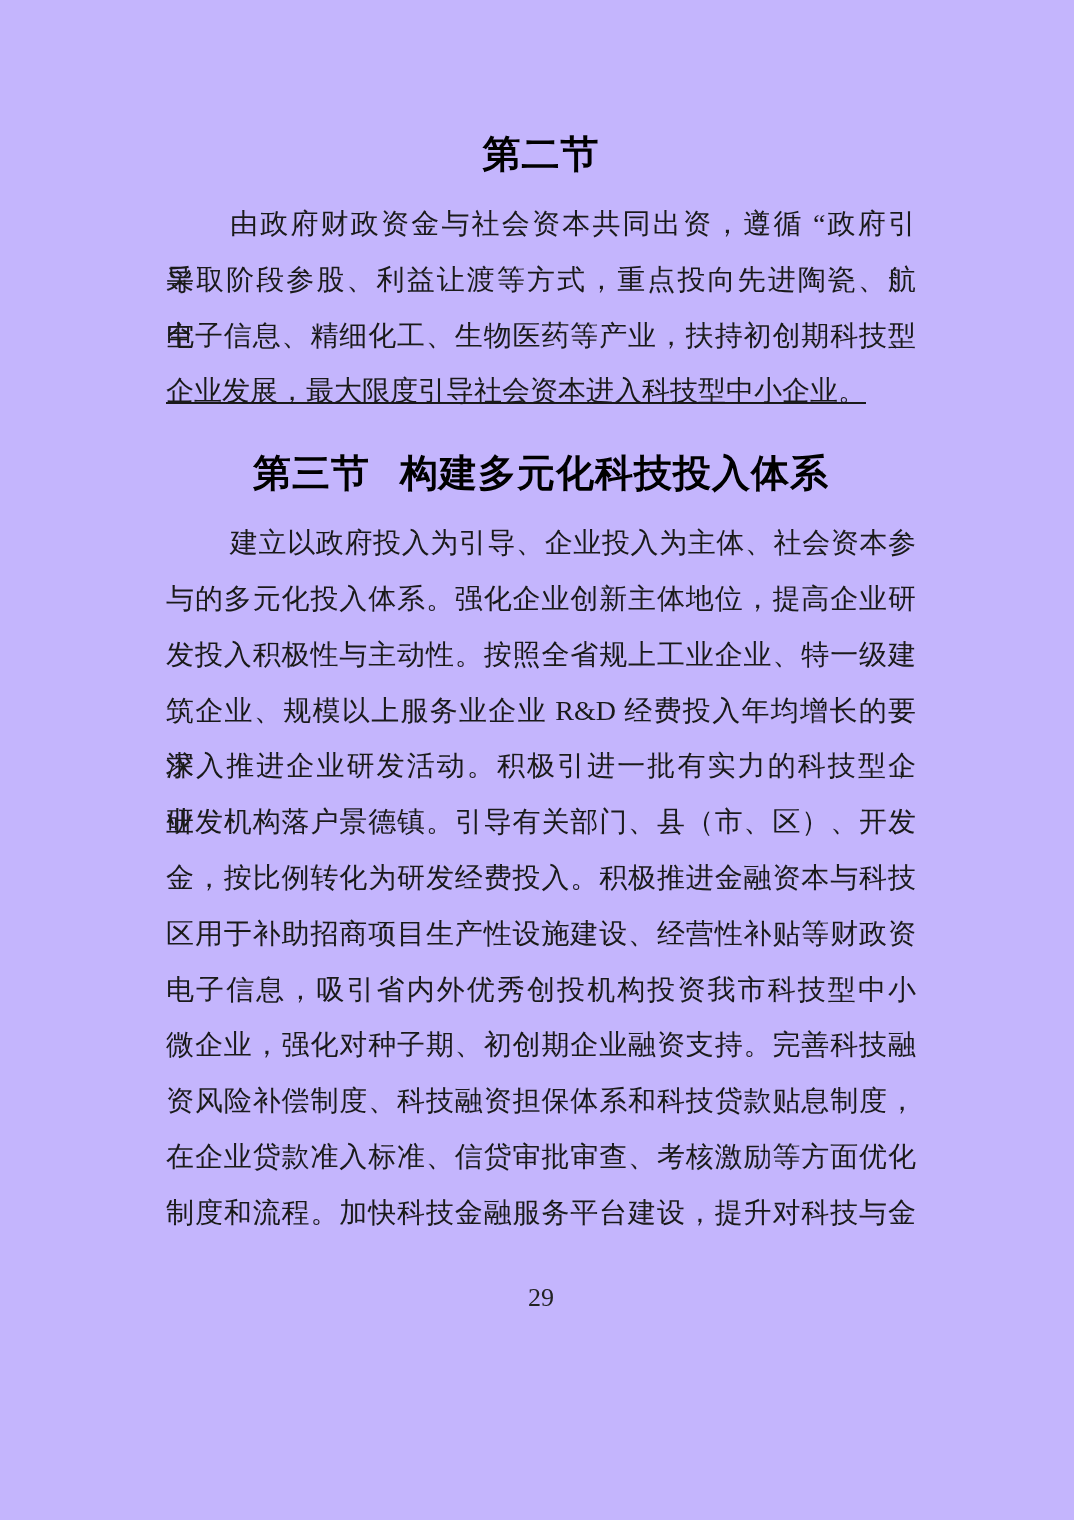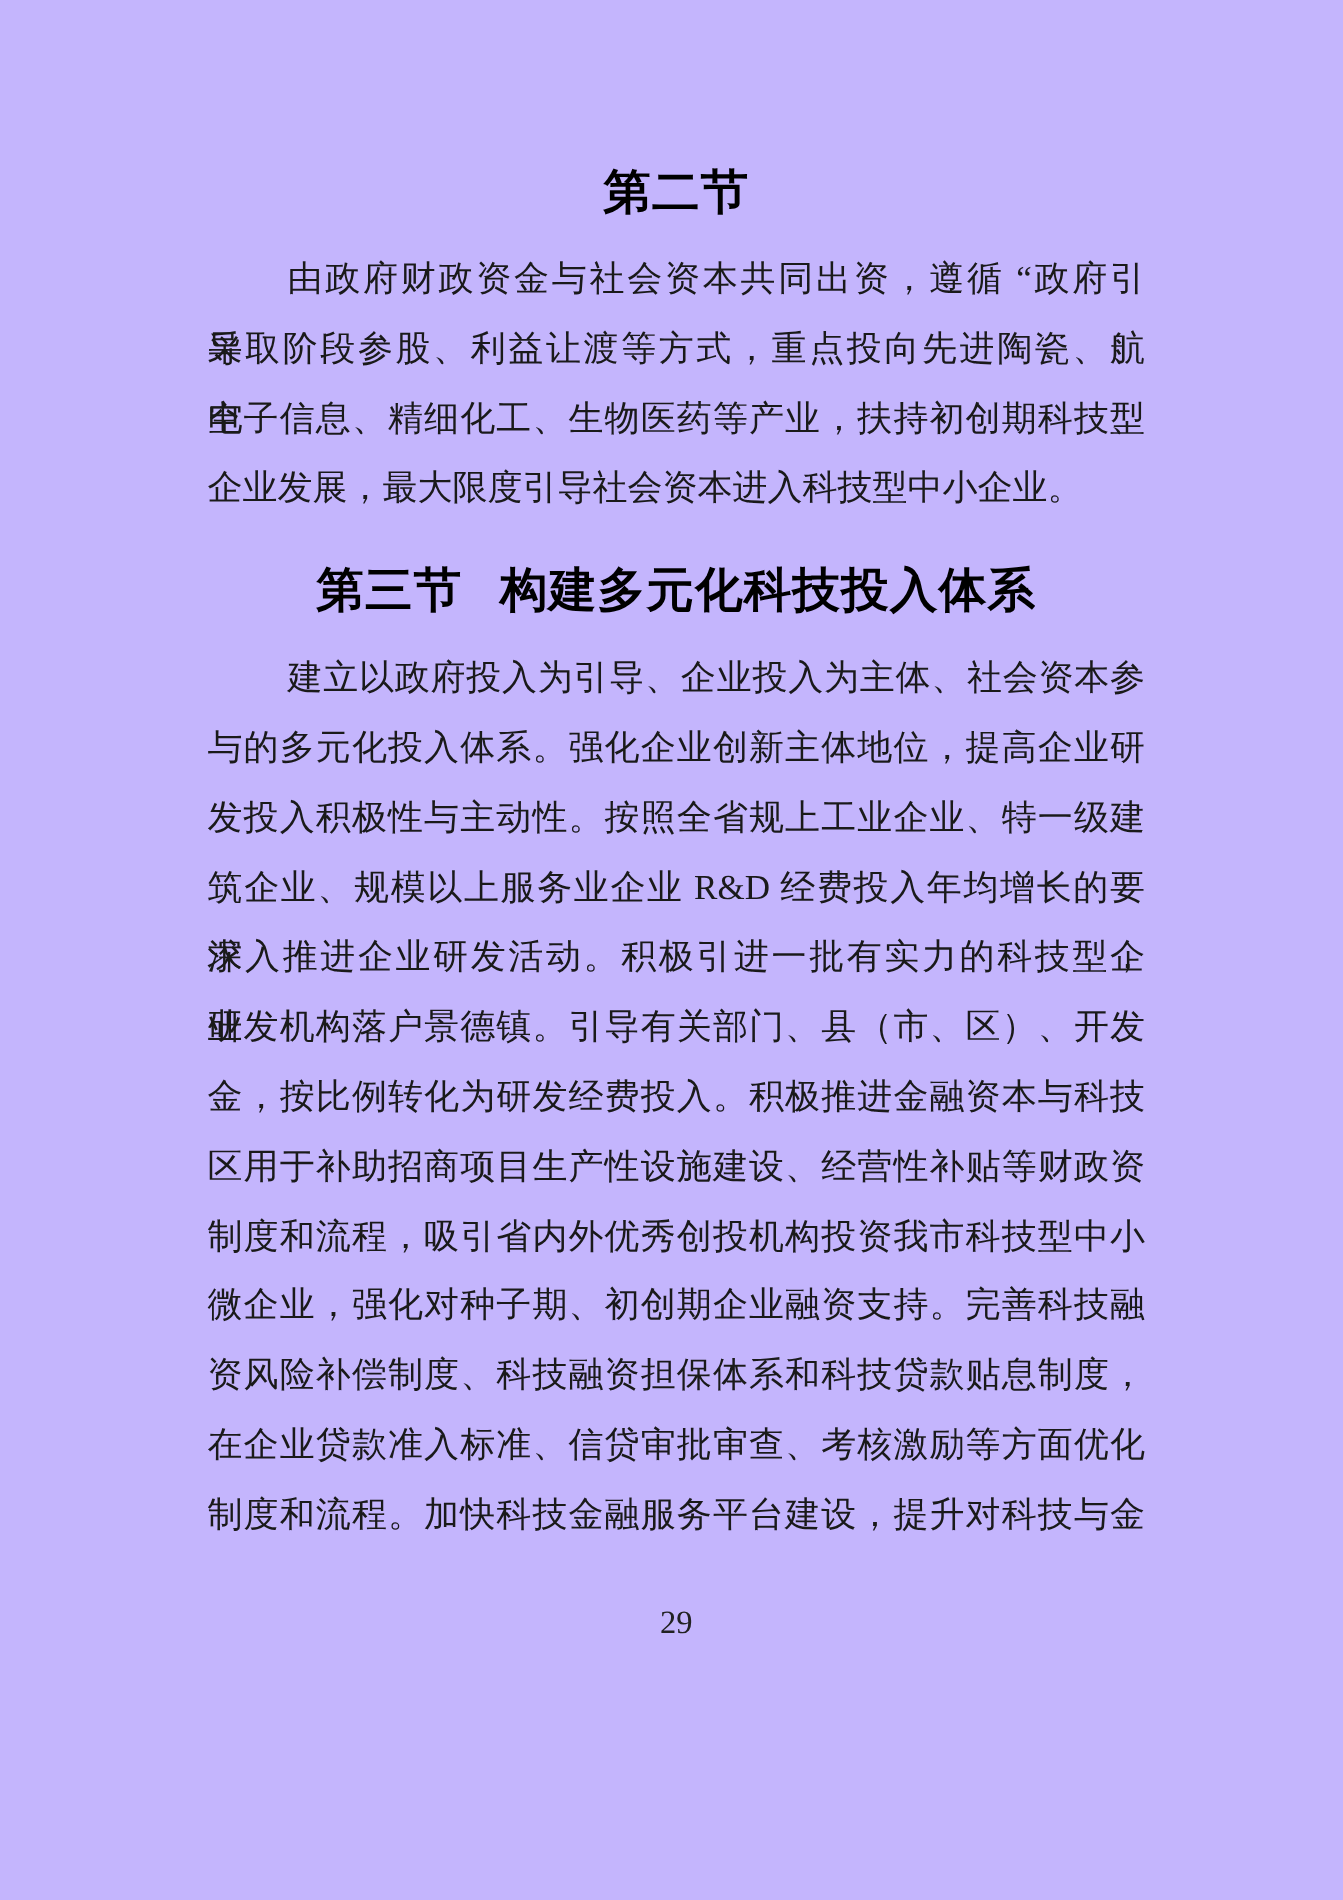--- a/index.html
+++ b/index.html
@@ -43,20 +43,21 @@
     height: 55.8px;
     text-align: justify;
     text-align-last: justify;
     color: #1a1a1a;
   }
   .text-line.indent {
     text-indent: 64px;
   }
   .text-line.para-end {
     text-align-last: left;
+    text-decoration: underline;
   }
   .page-footer {
     margin-top: 44px;
     text-align: center;
     font-size: 26px;
     line-height: 26px;
     color: #222222;
     font-family: "Liberation Serif", "DejaVu Serif", serif;
   }
 </style>
@@ -83,21 +84,21 @@
 
   <div class="paragraph">
     <div class="text-line indent">建立以政府投入为引导、企业投入为主体、社会资本参</div>
     <div class="text-line">与的多元化投入体系。强化企业创新主体地位，提高企业研</div>
     <div class="text-line">发投入积极性与主动性。按照全省规上工业企业、特一级建</div>
     <div class="text-line">筑企业、规模以上服务业企业 R&amp;D 经费投入年均增长的要求，</div>
     <div class="text-line">深入推进企业研发活动。积极引进一批有实力的科技型企业、</div>
     <div class="text-line">研发机构落户景德镇。引导有关部门、县（市、区）、开发</div>
     <div class="text-line">金，按比例转化为研发经费投入。积极推进金融资本与科技</div>
     <div class="text-line">区用于补助招商项目生产性设施建设、经营性补贴等财政资</div>
-    <div class="text-line">制度和流程，吸引省内外优秀创投机构投资我市科技型中小</div>
+    <div class="text-line">电子信息，吸引省内外优秀创投机构投资我市科技型中小</div>
     <div class="text-line">微企业，强化对种子期、初创期企业融资支持。完善科技融</div>
     <div class="text-line">资风险补偿制度、科技融资担保体系和科技贷款贴息制度，</div>
     <div class="text-line">在企业贷款准入标准、信贷审批审查、考核激励等方面优化</div>
     <div class="text-line">制度和流程。加快科技金融服务平台建设，提升对科技与金</div>
   </div>
 
   <div class="page-footer">29</div>
 
 </div>
 

